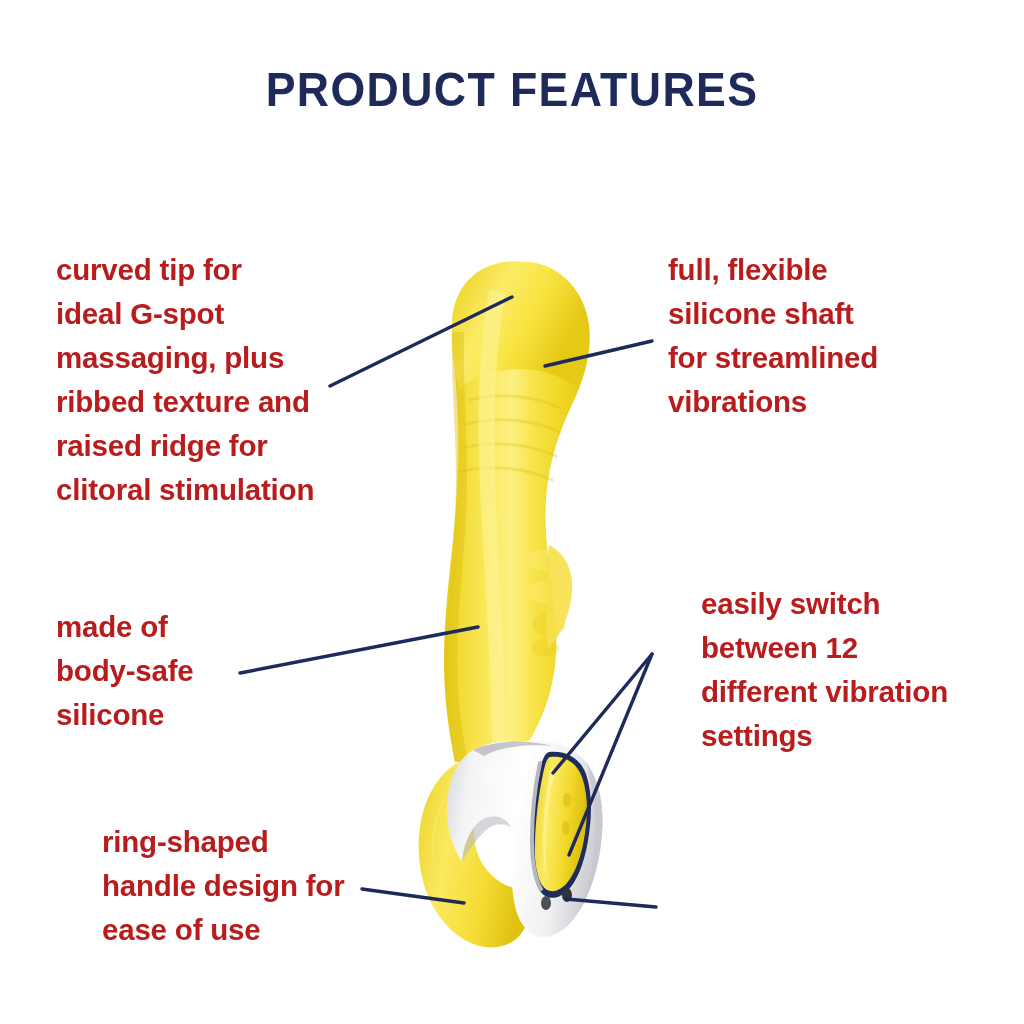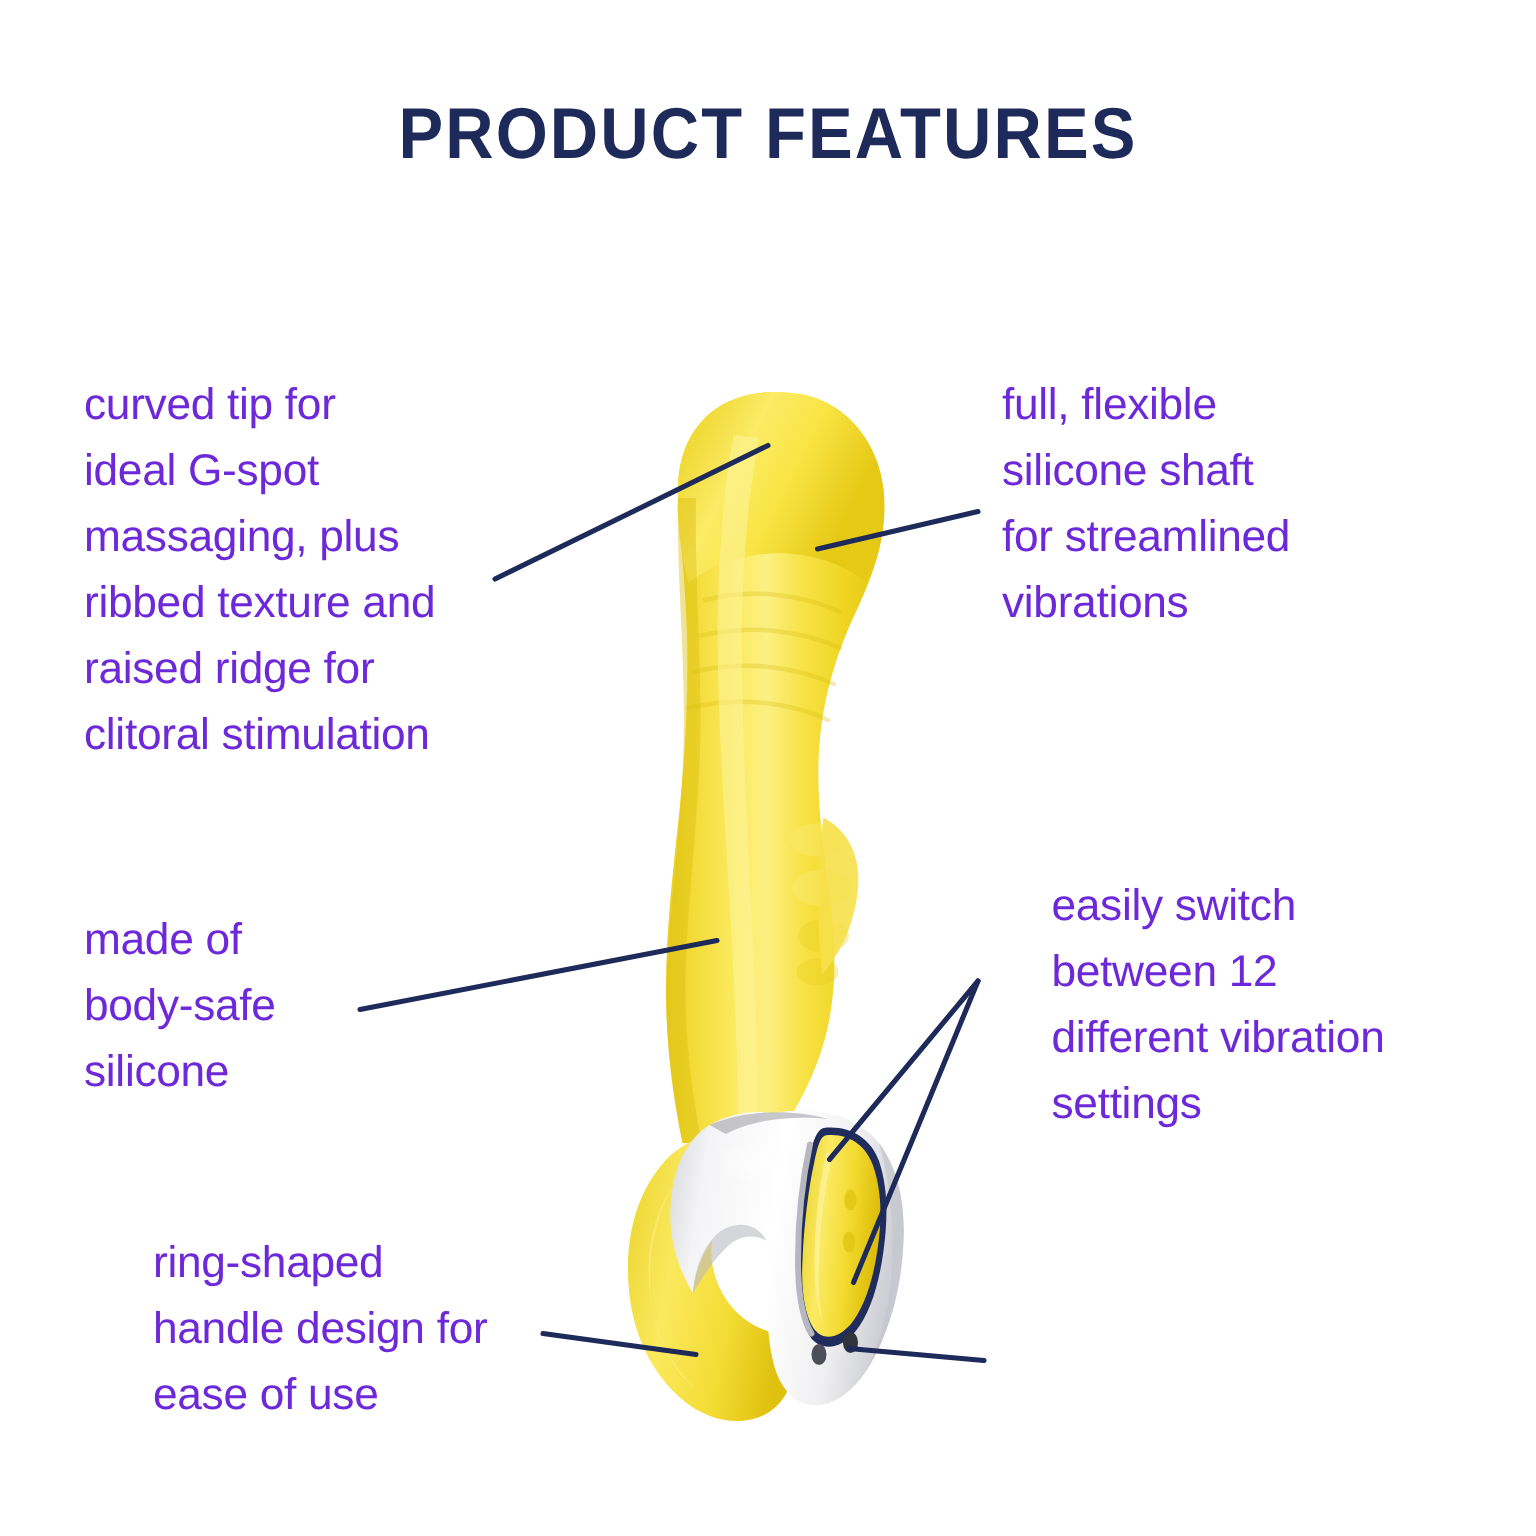--- a/index.html
+++ b/index.html
@@ -41,22 +41,22 @@
     transform-origin: center center;
     white-space: nowrap;
   }
 
   
   .callout {
     position: absolute;
     font-family: "Liberation Sans", sans-serif;
     font-size: 29.5px;
     line-height: 44px;
-    font-weight: 400;
-    color: #6d28d9;
+    font-weight: 700;
+    color: #b91c1c;
     letter-spacing: -0.2px;
     white-space: pre-line;
   }
   .callout.left  { text-align: left; }
   .callout.right { text-align: left; }
 
   #callout-tip      { left: 56px;  top: 248px; width: 330px; }
   #callout-shaft    { left: 668px; top: 248px; width: 300px; }
   #callout-material { left: 56px;  top: 605px; width: 270px; }
   #callout-settings { left: 668px; top: 582px; width: 310px; margin-left: 33px; }

